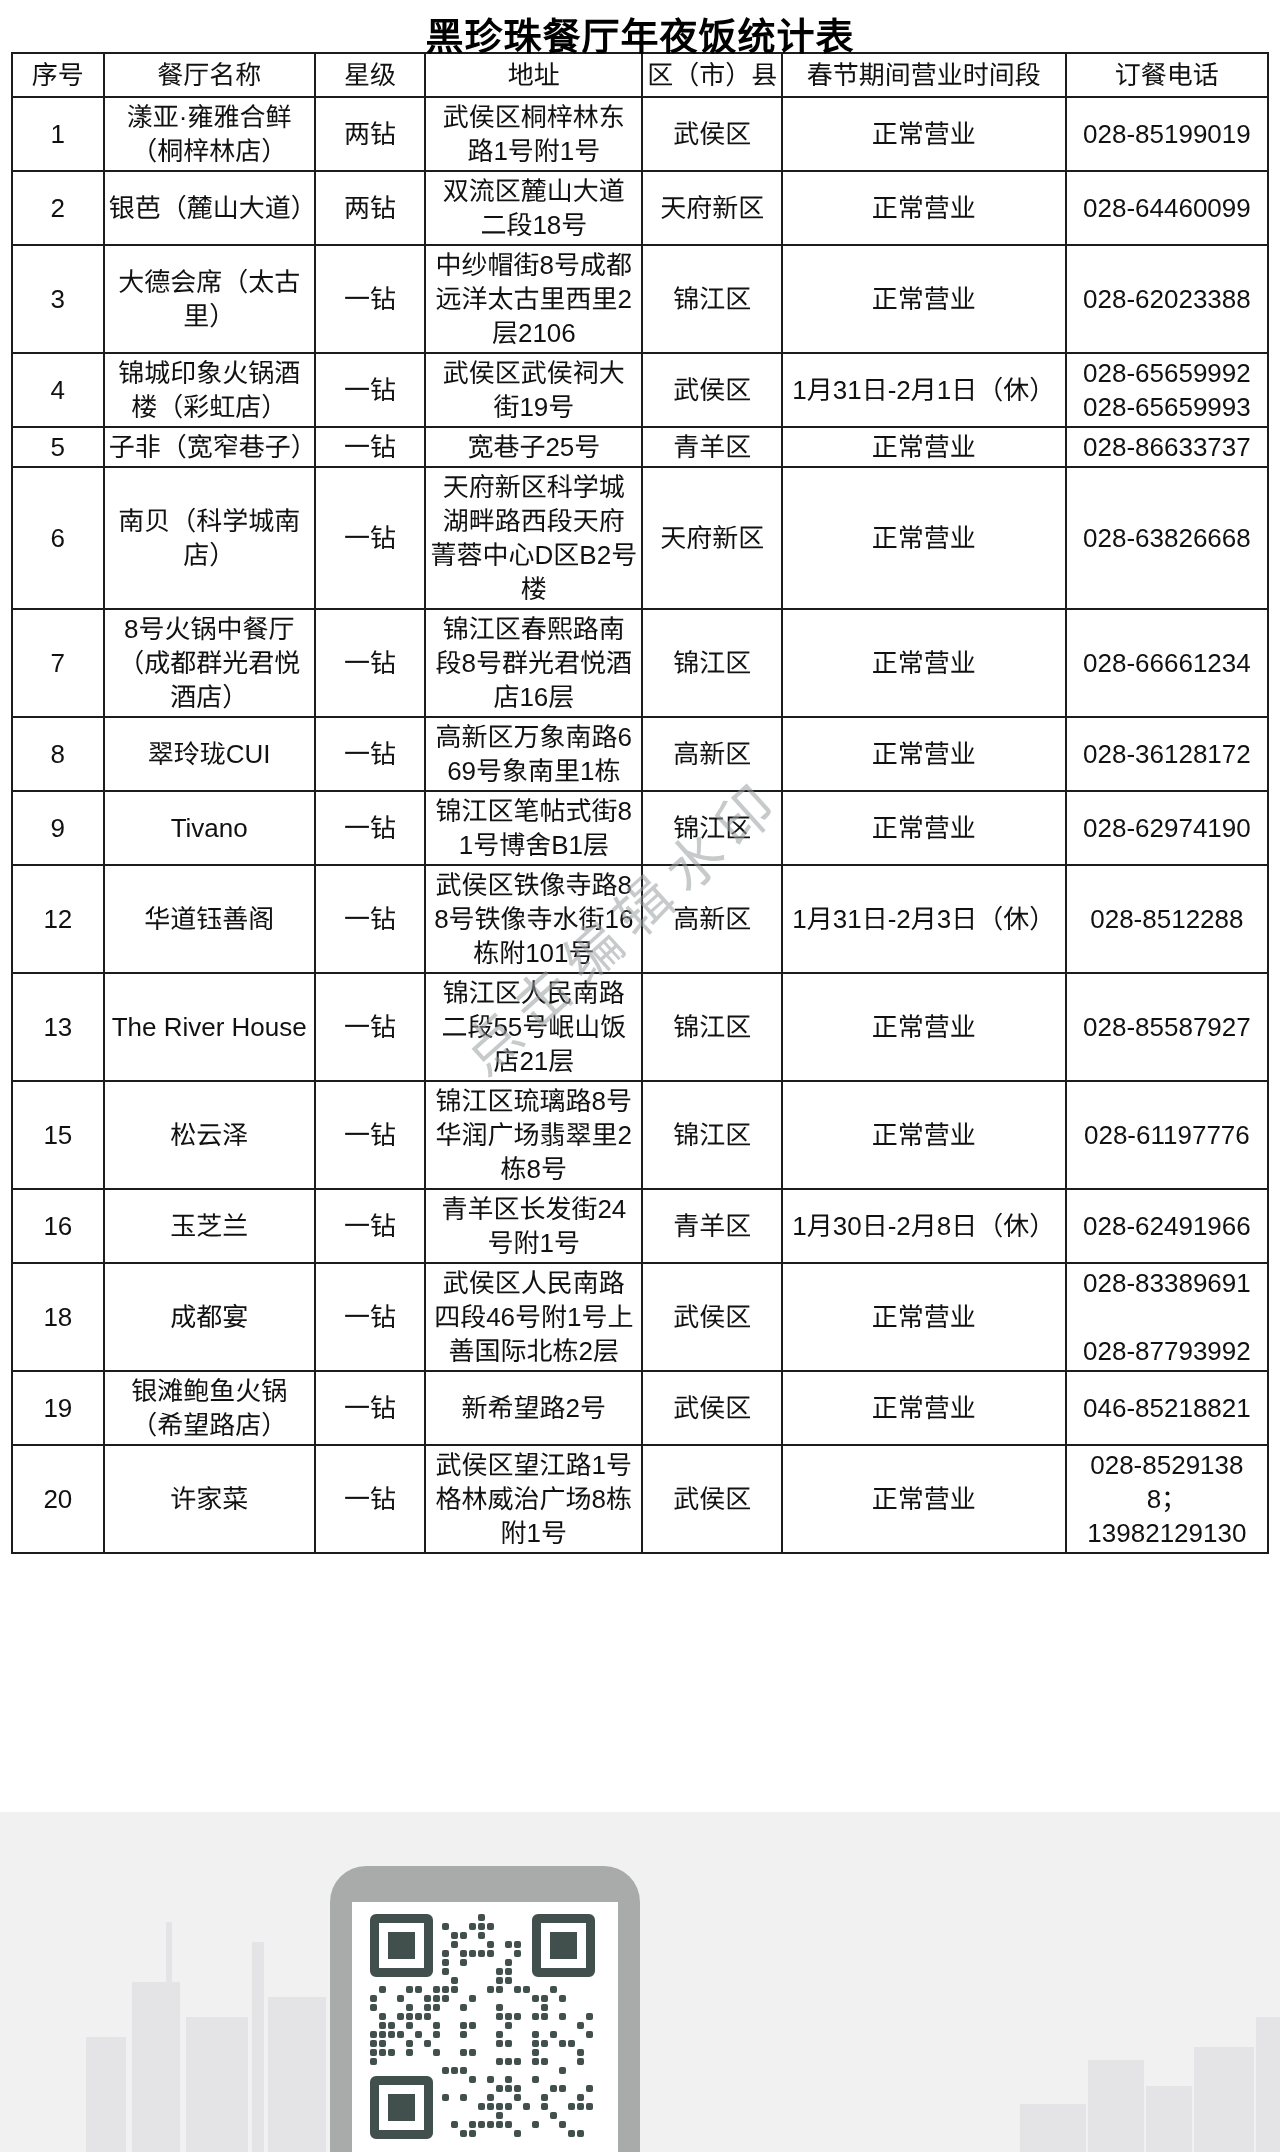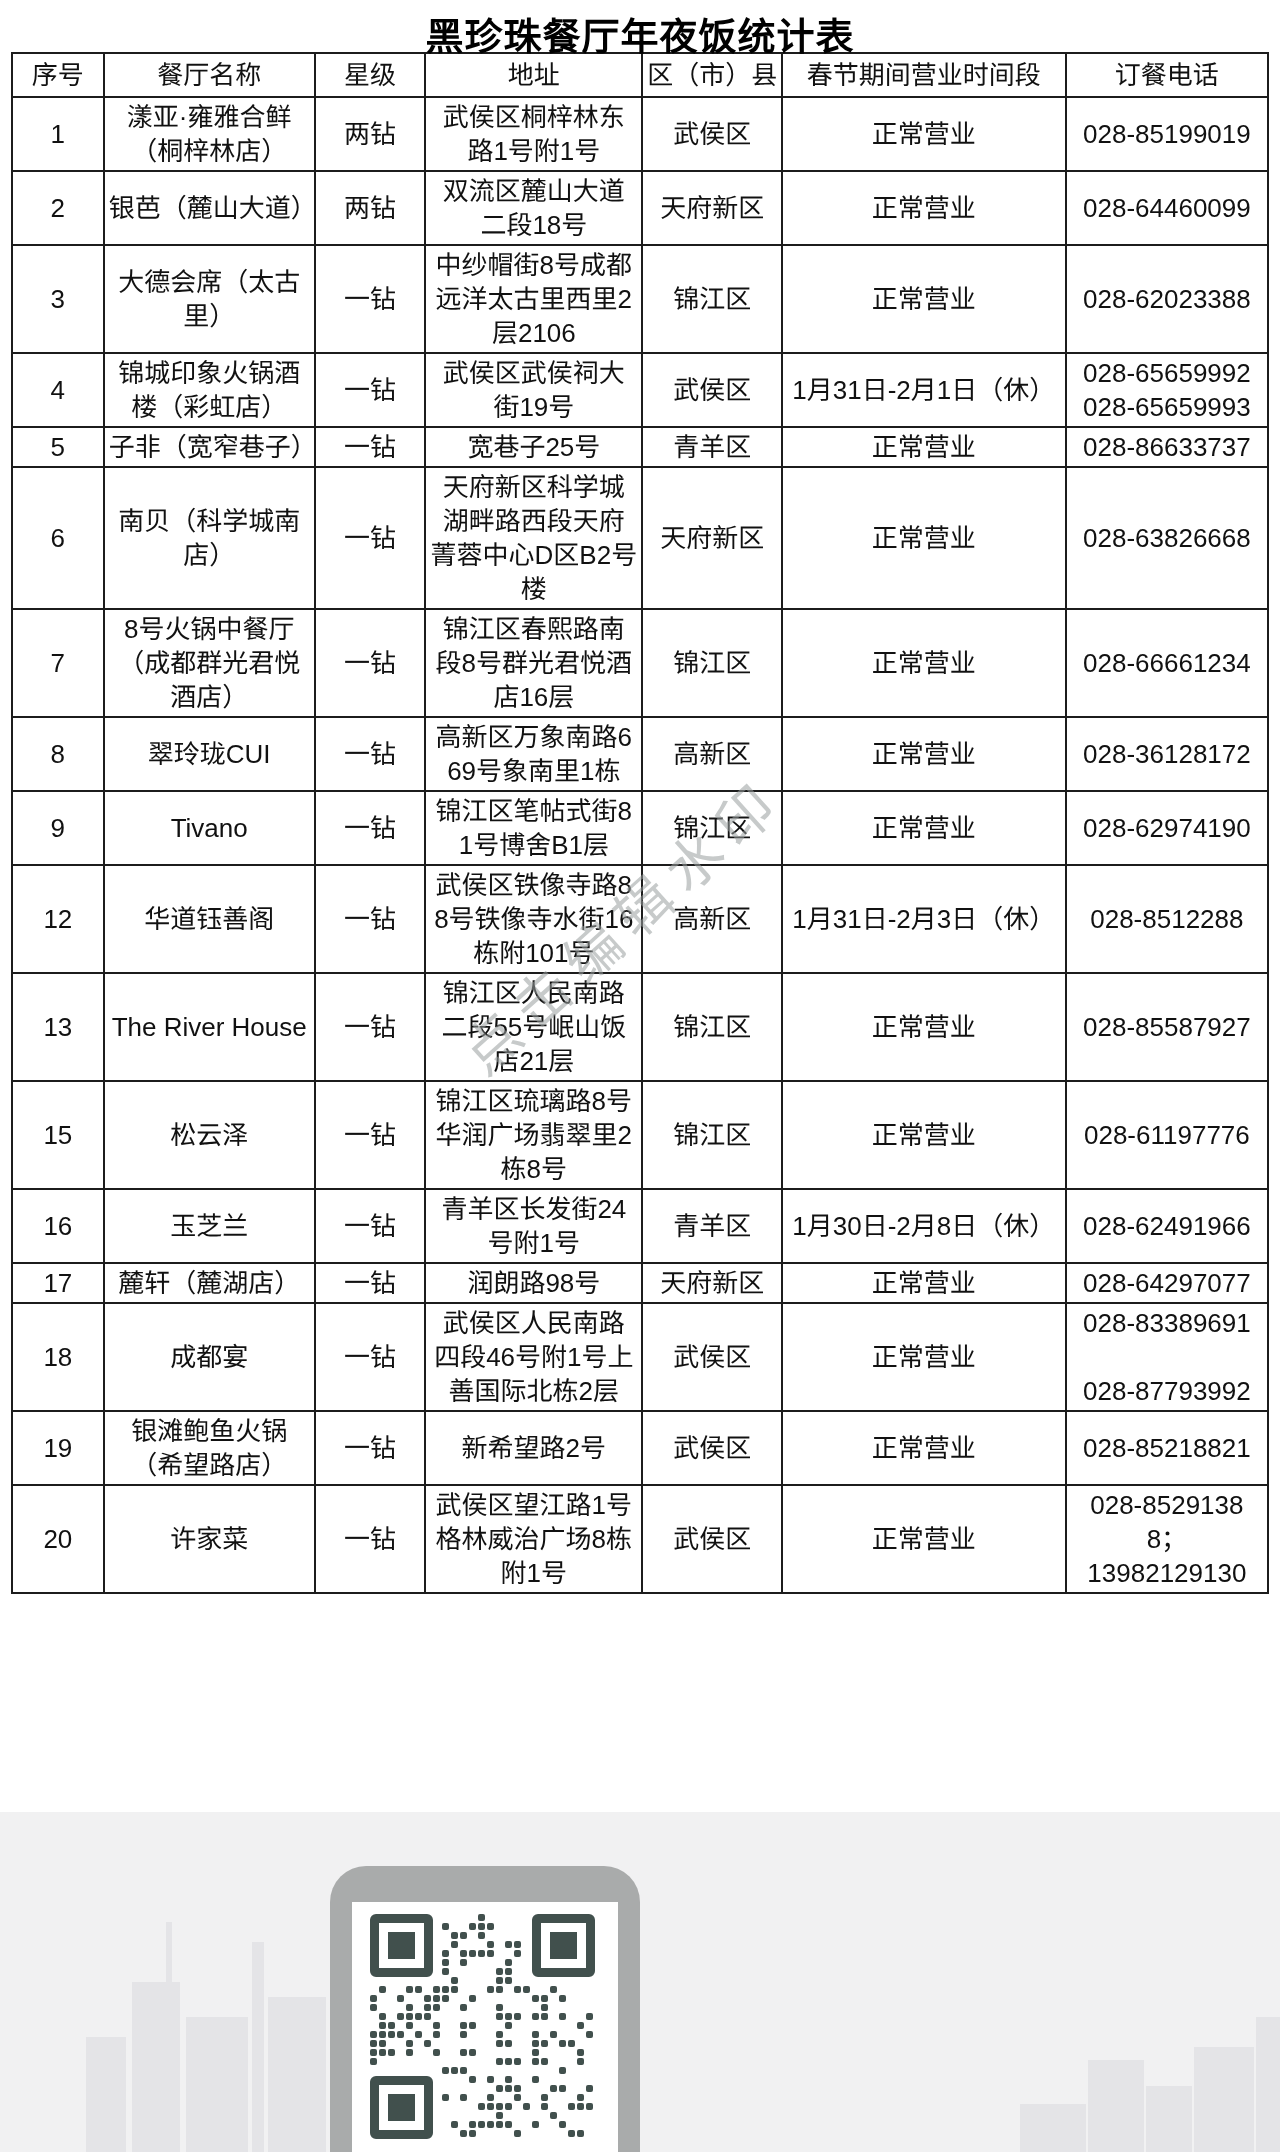--- a/index.html
+++ b/index.html
@@ -258,47 +258,38 @@
         <tr>
           <td>16</td>
           <td>玉芝兰</td>
           <td>一钻</td>
           <td>青羊区长发街24号附1号</td>
           <td>青羊区</td>
           <td>1月30日-2月8日（休）</td>
           <td>028-62491966</td>
         </tr>
         <tr>
-          <td>17</td>
-          <td>麓轩（麓湖店）</td>
-          <td>一钻</td>
-          <td>润朗路98号</td>
-          <td>天府新区</td>
-          <td>正常营业</td>
-          <td>028-64297077</td>
-        </tr>
-        <tr>
           <td>18</td>
           <td>成都宴</td>
           <td>一钻</td>
           <td>武侯区人民南路四段46号附1号上善国际北栋2层</td>
           <td>武侯区</td>
           <td>正常营业</td>
           <td>028-83389691
 
 028-87793992</td>
         </tr>
         <tr>
           <td>19</td>
           <td>银滩鲍鱼火锅（希望路店）</td>
           <td>一钻</td>
           <td>新希望路2号</td>
           <td>武侯区</td>
           <td>正常营业</td>
-          <td>028-85218821</td>
+          <td>046-85218821</td>
         </tr>
         <tr>
           <td>20</td>
           <td>许家菜</td>
           <td>一钻</td>
           <td>武侯区望江路1号格林威治广场8栋附1号</td>
           <td>武侯区</td>
           <td>正常营业</td>
           <td>028-85291388；
 13982129130</td>

